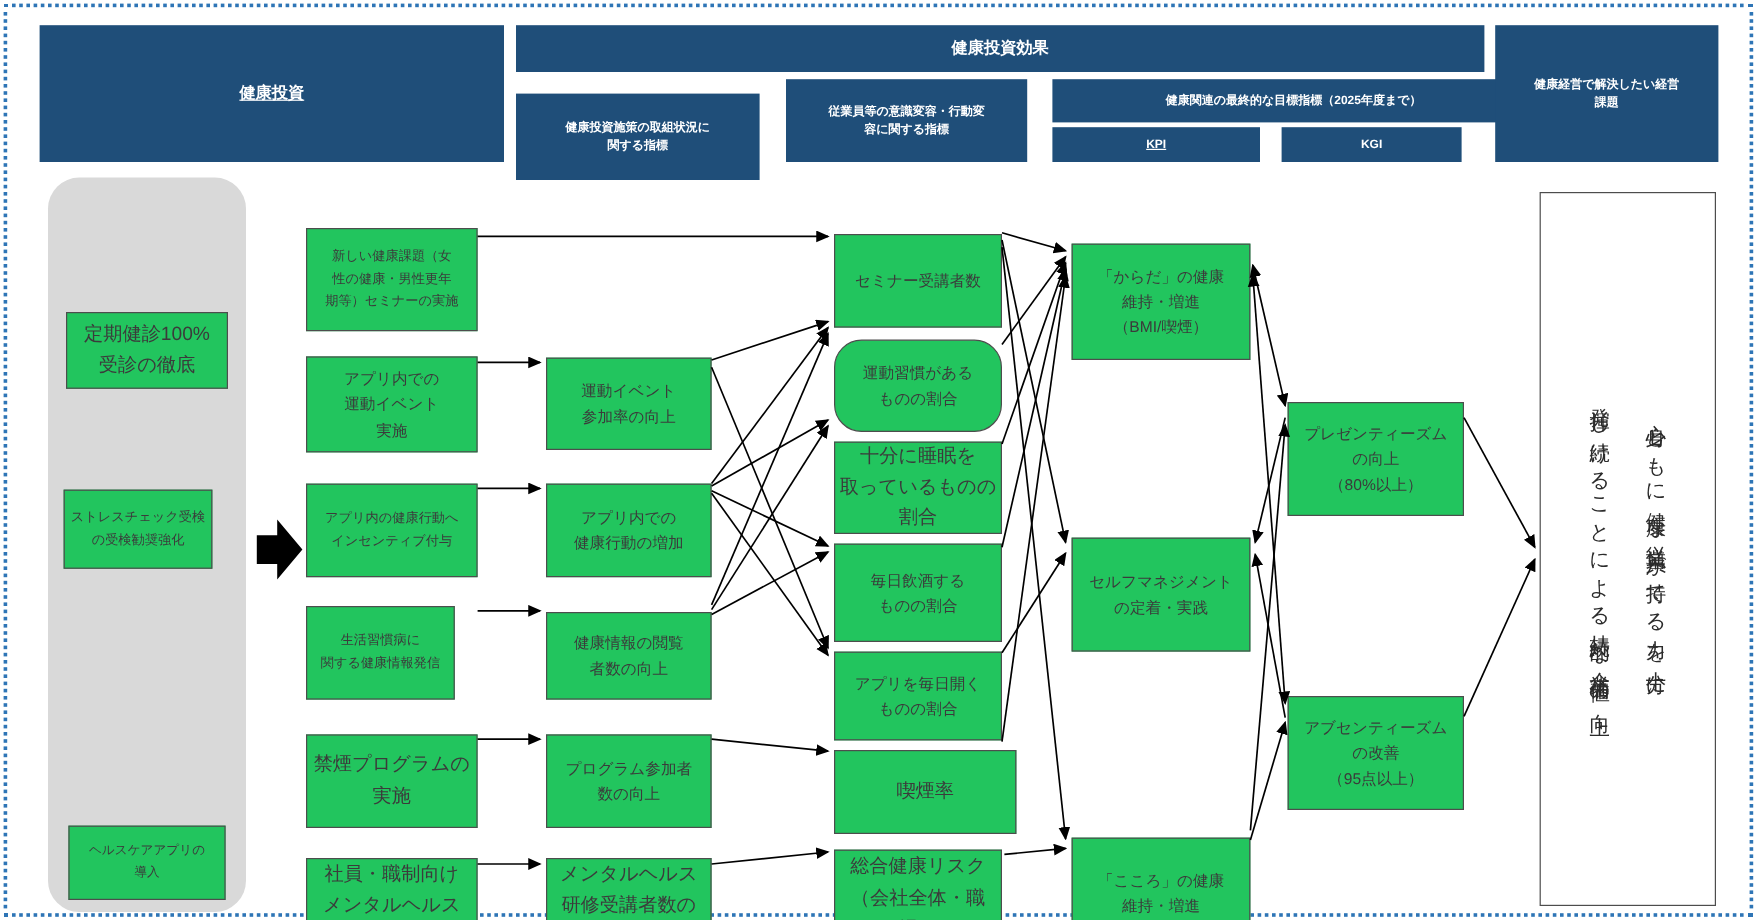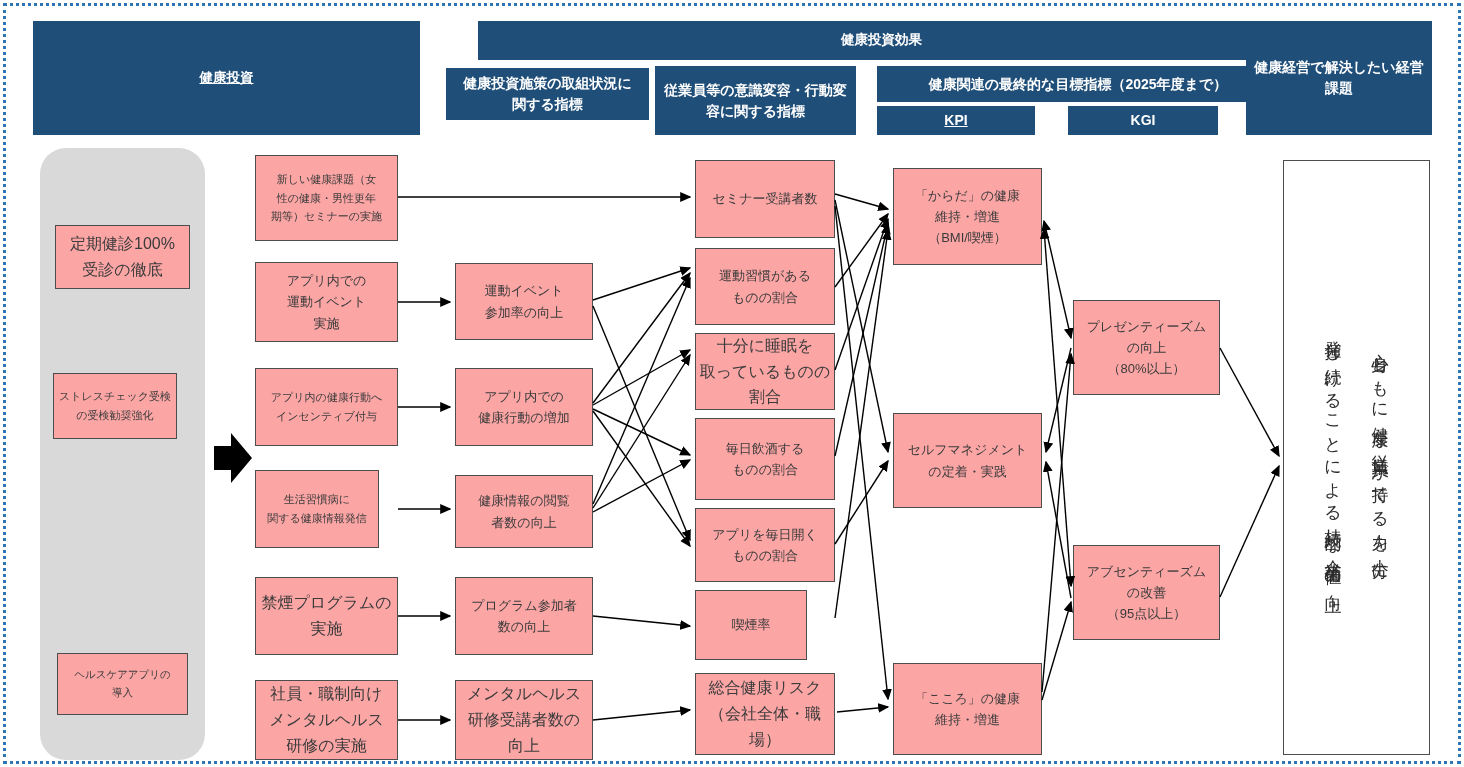--- a/index.html
+++ b/index.html
@@ -10,29 +10,30 @@
   }
   .outer-frame{
     position:absolute;left:3px;top:3px;right:3px;bottom:3px;
     border:3px dotted #2e75b6;pointer-events:none;
   }
   .hdr{
     position:absolute;background:#1f4e79;color:#ffffff;
     display:flex;align-items:center;justify-content:center;text-align:center;
     font-weight:bold;font-size:13.5px;line-height:1.5;white-space:pre-line;
   }
-  .hdr.sub{font-size:14px;}
+  .hdr.sub{font-size:10px;}
   .gray-panel{
     position:absolute;background:#d9d9d9;border-radius:26px;
   }
   .box{
-    position:absolute;background:#fca5a5;border:1.4px solid #4d4d4d;
+    position:absolute;background:#22c55e;border:1.4px solid #4d4d4d;
     display:flex;align-items:center;justify-content:center;text-align:center;
     color:#3b3b3b;font-size:13px;line-height:1.62;white-space:pre-line;
     box-sizing:border-box;
+    margin-top:35px;
   }
   .box.s12{font-size:16px;}
   .box.s11{font-size:11px;line-height:1.7;}
   .box.s10{font-size:10.5px;line-height:1.7;}
   .goal-box{
     position:absolute;background:#ffffff;border:1.4px solid #4d4d4d;
     box-sizing:border-box;
     display:flex;flex-direction:row-reverse;align-items:center;justify-content:center;
     gap:30px;
   }
@@ -41,27 +42,27 @@
     color:#2b2b2b;font-size:17px;letter-spacing:3px;line-height:1;
   }
   svg.connectors{position:absolute;left:0;top:0;pointer-events:none;}
 </style>
 </head>
 <body>
 
 <div class="outer-frame"></div>
 
 <div class="hdr" style="left:33px;top:21px;width:387px;height:114px;text-decoration:underline;">健康投資</div>
-<div class="hdr" style="left:430px;top:21px;width:807px;height:39px;margin-left:48px;">健康投資効果</div>
-<div class="hdr sub" style="left:430px;top:68px;width:203px;height:52px;margin-left:16px;">健康投資施策の取組状況に
+<div class="hdr" style="left:430px;top:21px;width:807px;height:39px;">健康投資効果</div>
+<div class="hdr sub" style="left:430px;top:78px;width:203px;height:72px;">健康投資施策の取組状況に
 関する指標</div>
 <div class="hdr sub" style="left:655px;top:66px;width:201px;height:69px;">従業員等の意識変容・行動変
 容に関する指標</div>
 <div class="hdr sub" style="left:877px;top:66px;width:402px;height:36px;">健康関連の最終的な目標指標（2025年度まで）</div>
-<div class="hdr sub" style="left:877px;top:106px;width:158px;height:29px;text-decoration:underline;">KPI</div>
+<div class="hdr sub" style="left:877px;top:106px;width:173px;height:29px;text-decoration:underline;">KPI</div>
 <div class="hdr sub" style="left:1068px;top:106px;width:150px;height:29px;">KGI</div>
 <div class="hdr sub" style="left:1246px;top:21px;width:186px;height:114px;">健康経営で解決したい経営
 課題</div>
 
 <div class="gray-panel" style="left:40px;top:148px;width:165px;height:612px;"></div>
 <div class="box s12" style="left:55px;top:225px;width:135px;height:64px;">定期健診100%
 受診の徹底</div>
 <div class="box s11" style="left:53px;top:373px;width:124px;height:66px;">ストレスチェック受検
 の受検勧奨強化</div>
 <div class="box s10" style="left:57px;top:653px;width:131px;height:62px;">ヘルスケアアプリの
@@ -89,30 +90,30 @@
 健康行動の増加</div>
 <div class="box" style="left:455px;top:475px;width:138px;height:73px;">健康情報の閲覧
 者数の向上</div>
 <div class="box" style="left:455px;top:577px;width:138px;height:78px;">プログラム参加者
 数の向上</div>
 <div class="box s12" style="left:455px;top:680px;width:138px;height:80px;">メンタルヘルス
 研修受講者数の
 向上</div>
 
 <div class="box" style="left:695px;top:160px;width:140px;height:78px;">セミナー受講者数</div>
-<div class="box" style="left:695px;top:248px;width:140px;height:77px;">運動習慣がある
+<div class="box" style="left:695px;top:248px;width:140px;height:77px;border-radius:23px;">運動習慣がある
 ものの割合</div>
 <div class="box s12" style="left:695px;top:333px;width:140px;height:77px;">十分に睡眠を
 取っているものの
 割合</div>
 <div class="box" style="left:695px;top:418px;width:140px;height:82px;">毎日飲酒する
 ものの割合</div>
 <div class="box" style="left:695px;top:508px;width:140px;height:74px;">アプリを毎日開く
 ものの割合</div>
-<div class="box" style="left:695px;top:590px;width:112px;height:70px;font-size:13px;">喫煙率</div>
+<div class="box" style="left:695px;top:590px;width:152px;height:70px;font-size:16px;">喫煙率</div>
 <div class="box s12" style="left:695px;top:673px;width:140px;height:82px;">総合健康リスク
 （会社全体・職場）</div>
 
 <div class="box" style="left:893px;top:168px;width:149px;height:97px;">「からだ」の健康
 維持・増進
 （BMI/喫煙）</div>
 <div class="box" style="left:893px;top:413px;width:149px;height:95px;">セルフマネジメント
 の定着・実践</div>
 <div class="box" style="left:893px;top:663px;width:149px;height:92px;">「こころ」の健康
 維持・増進</div>

